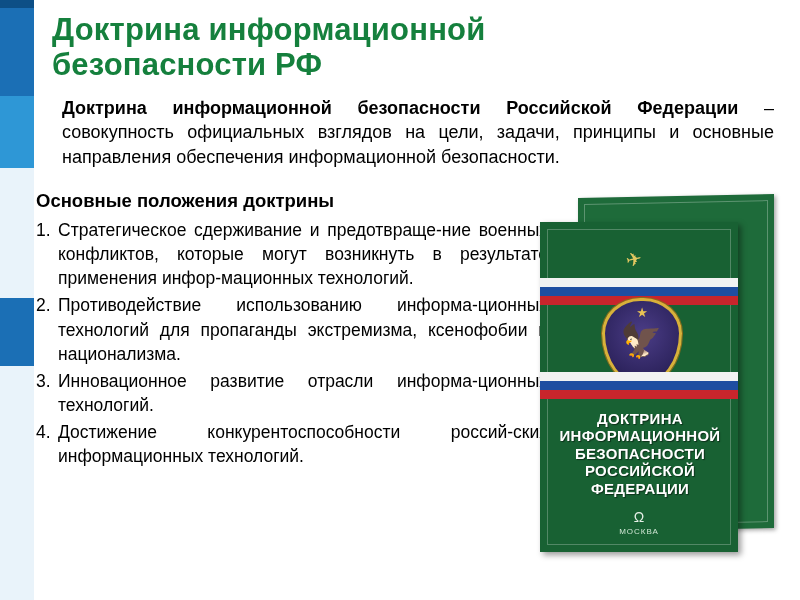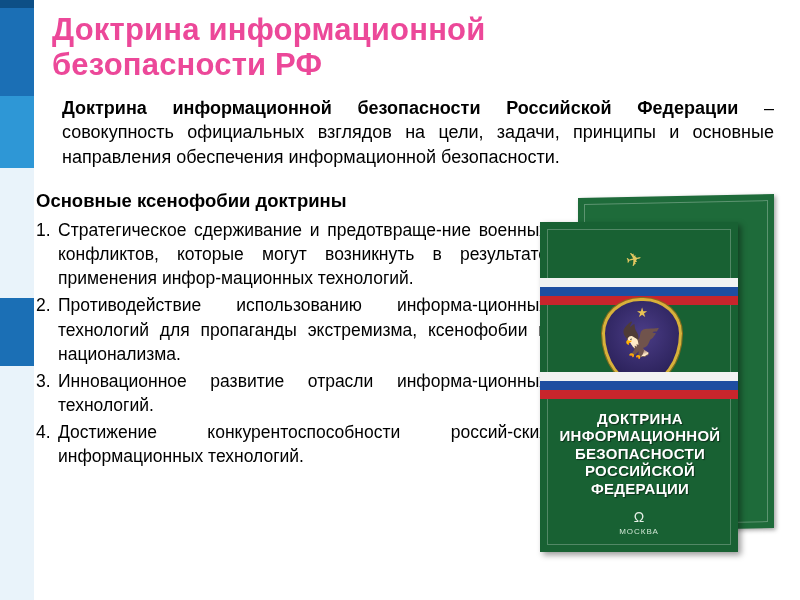--- a/index.html
+++ b/index.html
@@ -41,21 +41,21 @@
     height: 8px;
     background: #0d4f86;
   }
 
   
   .title {
     position: absolute;
     left: 52px;
     top: 12px;
     width: 620px;
-    color: #ec4899;
+    color: #15803d;
     font-size: 31px;
     font-weight: bold;
     line-height: 1.13;
     letter-spacing: 0.2px;
   }
 
   
   .intro {
     position: absolute;
     left: 62px;
@@ -244,21 +244,21 @@
   <div class="rail-seg rail-e"></div>
   <div class="rail-top-accent"></div>
 </div>
 
 <div class="title">Доктрина информационной безопасности РФ</div>
 
 <div class="intro">
   <b>Доктрина информационной безопасности Российской Федерации</b><span> – совокупность официальных взглядов на цели, задачи, принципы и основные направления обеспечения информационной безопасности.</span>
 </div>
 
-<div class="subhead">Основные ксенофобии доктрины</div>
+<div class="subhead">Основные положения доктрины</div>
 
 <div class="list">
   <div class="list-item">
     <span class="list-num">1.</span>
     <span class="list-text">Стратегическое сдерживание и предотвраще-ние военных конфликтов, которые могут возникнуть в результате применения инфор-мационных технологий.</span>
   </div>
   <div class="list-item">
     <span class="list-num">2.</span>
     <span class="list-text">Противодействие использованию информа-ционных технологий для пропаганды экстремизма, ксенофобии и национализма.</span>
   </div>

